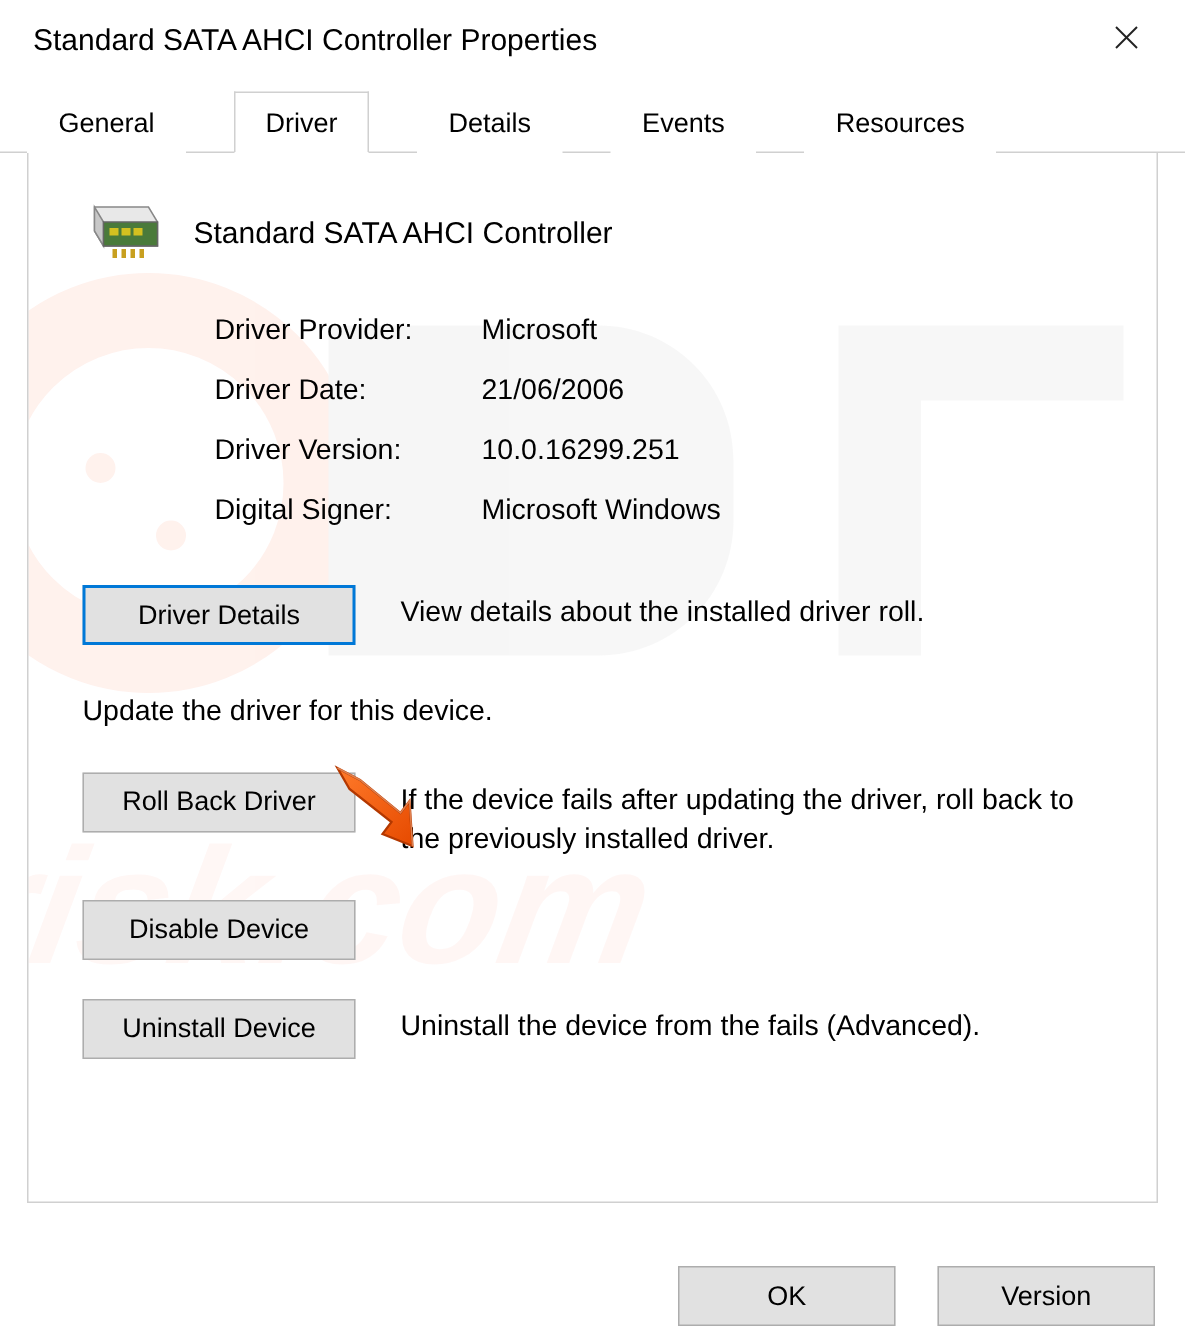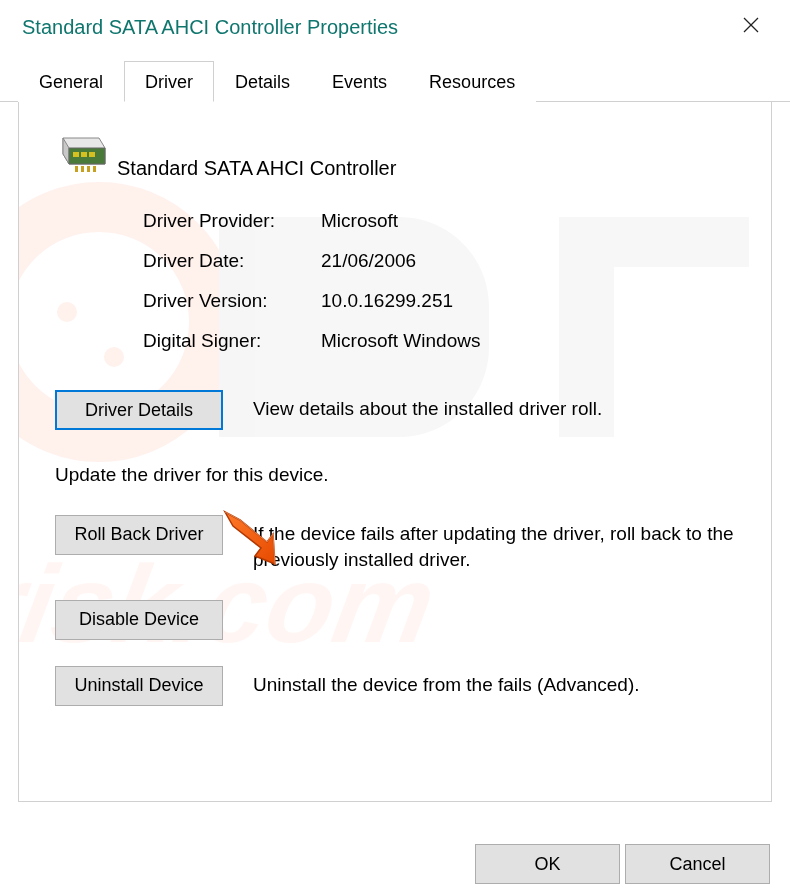--- a/index.html
+++ b/index.html
@@ -20,36 +20,37 @@
     
     .titlebar {
       display: flex;
       justify-content: space-between;
       align-items: center;
       padding: 10px 20px 16px 22px;
     }
     
     .title {
       font-size: 20px;
-      color: #0f766e;
+      color: #000000;
     }
     
     .close-btn {
       font-size: 22px;
       font-weight: 300;
       color: #222;
       cursor: pointer;
       padding: 4px 10px;
     }
     
     .tabs {
       display: flex;
       padding-left: 18px;
       border-bottom: 1px solid #d0d0d0;
       position: relative;
+      gap: 32px;
     }
     
     .tab {
       padding: 10px 20px 8px;
       font-size: 18px;
       color: #000;
       cursor: pointer;
       border: 1px solid transparent;
       position: relative;
       top: 1px;
@@ -84,22 +85,22 @@
       left: 0;
       right: 0;
       bottom: 0;
       pointer-events: none;
       z-index: 0;
       overflow: hidden;
     }
     
     .header-row {
       display: flex;
-      align-items: flex-end;
-      gap: 8px;
+      align-items: center;
+      gap: 20px;
       margin-bottom: 30px;
       position: relative;
       z-index: 1;
     }
     
     .device-icon {
       width: 54px;
       height: 50px;
       flex-shrink: 0;
     }
@@ -136,21 +137,21 @@
     
     .action-row {
       display: flex;
       align-items: flex-start;
       margin-bottom: 26px;
       position: relative;
       z-index: 1;
     }
     
     .action-btn {
-      width: 168px;
+      width: 182px;
       height: 40px;
       margin-right: 30px;
       font-size: 18px;
       font-family: inherit;
       color: #000;
       background: #e1e1e1;
       border: 1px solid #adadad;
       cursor: pointer;
       flex-shrink: 0;
     }
@@ -174,21 +175,21 @@
     
     .action-desc.disabled {
       color: #b0b0b0;
     }
     
     .footer {
       position: absolute;
       bottom: 12px;
       right: 20px;
       display: flex;
-      gap: 5px;
+      gap: 28px;
       margin-top: 28px;
     }
     
     .footer-btn {
       width: 145px;
       height: 40px;
       font-size: 18px;
       font-family: inherit;
       color: #000;
       background: #e1e1e1;
@@ -314,14 +315,14 @@
       </defs>
       <path d="M 60 60 L 40 52 L 46 44 L 18 22 L 10 8 L 25 16 L 52 38 L 58 30 Z" fill="url(#arrowGrad)" stroke="#b33800" stroke-width="1.5"></path>
       <path d="M 10 8 L 25 16 L 52 38 L 58 30 L 60 60" fill="none" stroke="#ffb080" stroke-width="1" opacity="0.6"></path>
     </svg>
   </div>
 
 </div>
 
 <div class="footer">
   <button class="footer-btn">OK</button>
-  <button class="footer-btn">Cancel</button>
+  <button class="footer-btn">Version</button>
 </div>
 
 </body></html>

